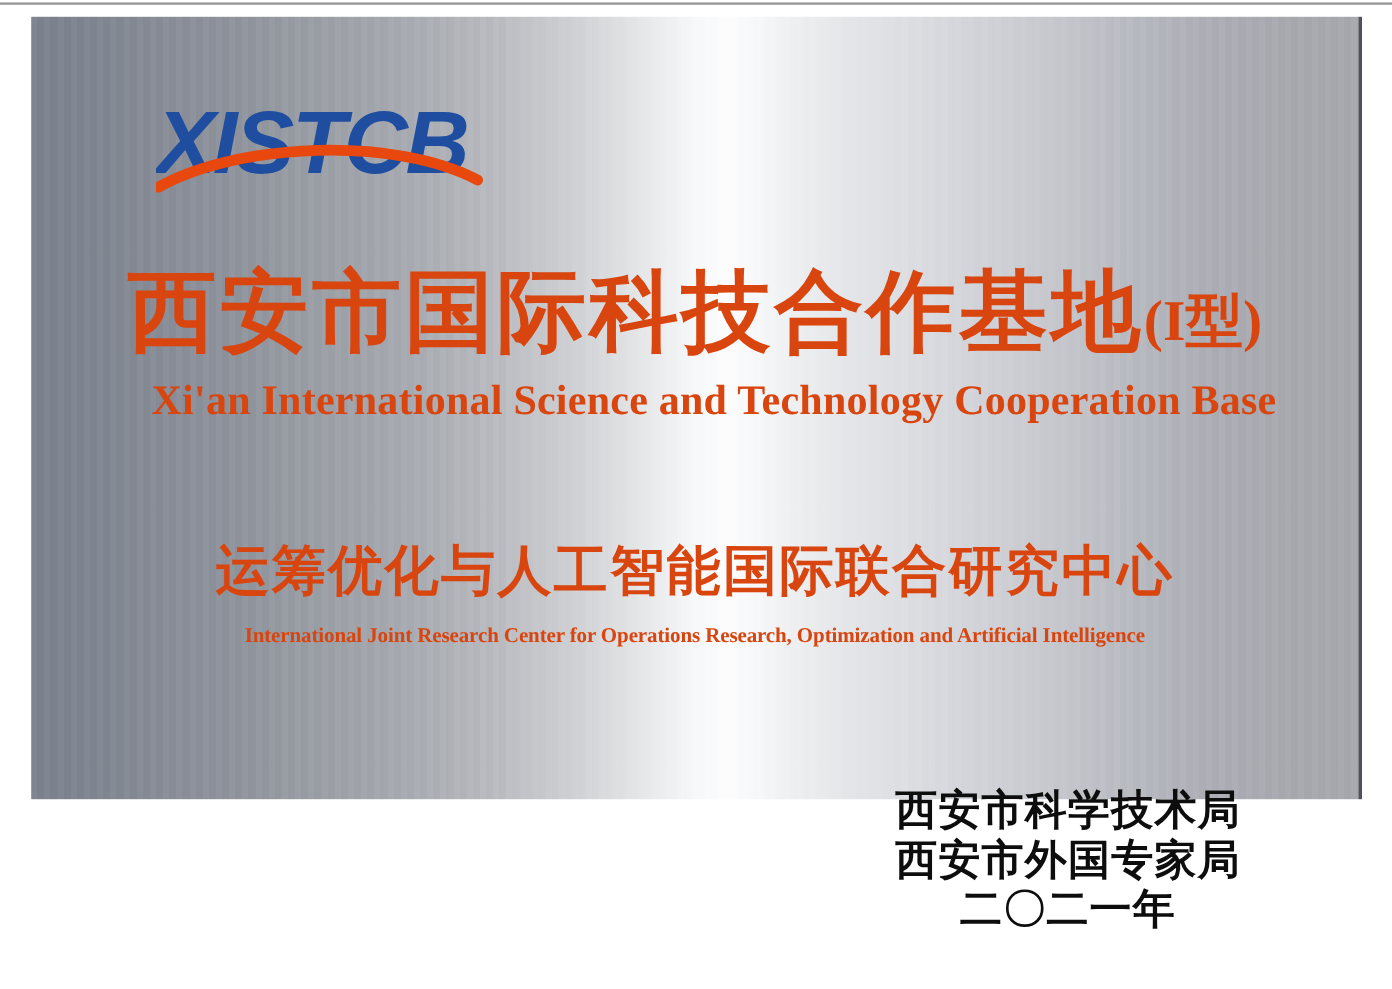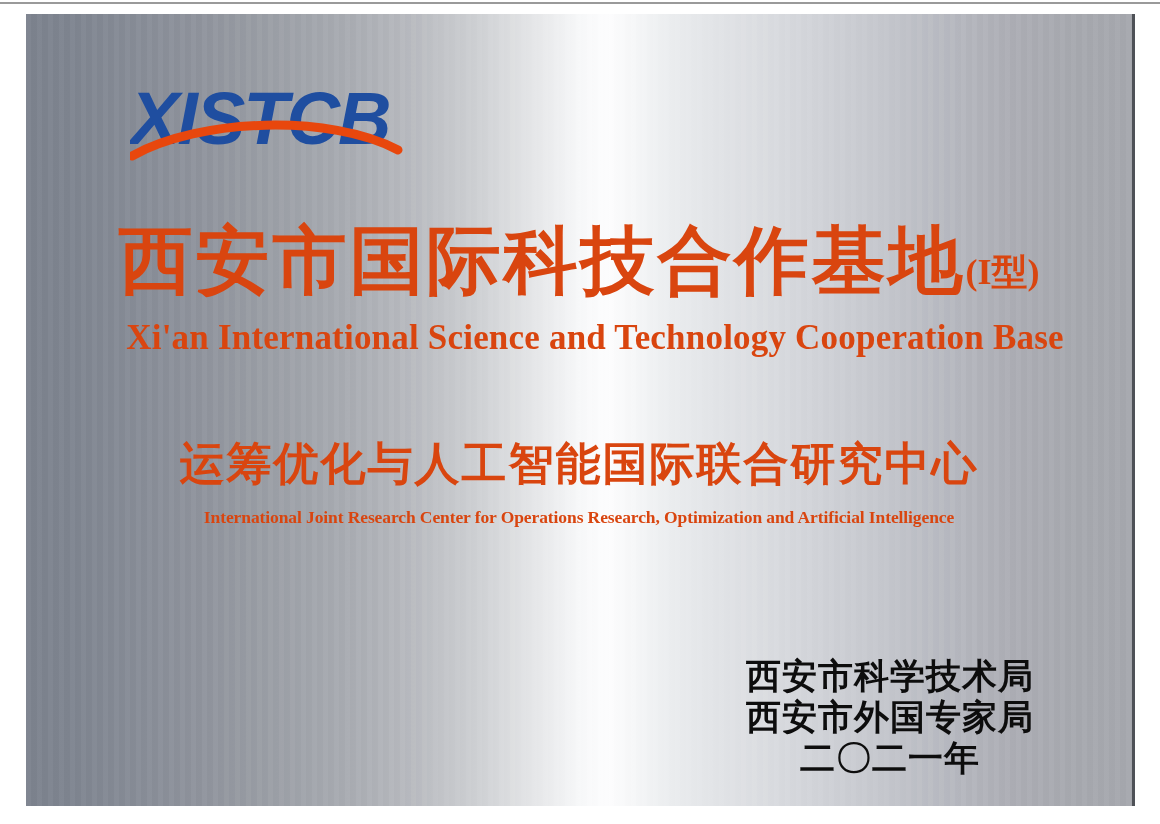--- a/index.html
+++ b/index.html
@@ -24,21 +24,21 @@
     height: 2px;
     background: #9a9a9a;
   }
 
   
   .plaque {
     position: absolute;
     left: 26px;
     top: 14px;
     width: 1106px;
-    height: 792px;
+    height: 652px;
     border-right: 3px solid #4e5157;
     background:
       linear-gradient(90deg,
         #7d838e 0%,
         #7f8590 4%,
         #898e98 11%,
         #90949d 16%,
         #9da1a8 23%,
         #a9acb2 29%,
         #b9bbc0 35%,
@@ -99,21 +99,21 @@
   .title-cn {
     color: #d9450f;
     font-family: "Liberation Serif", serif;
     font-weight: 700;
     font-size: 74px;
     line-height: 84px;
     letter-spacing: 3px;
     white-space: nowrap;
   }
   .title-cn .suffix {
-    font-size: 36px;
+    font-size: 48px;
     letter-spacing: 0;
     vertical-align: 2px;
   }
   .title-en {
     color: #d9450f;
     font-family: "Liberation Serif", serif;
     font-weight: 700;
     font-size: 35px;
     line-height: 44px;
     letter-spacing: 0.2px;
@@ -131,20 +131,21 @@
     text-align: center;
   }
   .center-cn {
     color: #d9450f;
     font-family: "Liberation Serif", serif;
     font-weight: 700;
     font-size: 45px;
     line-height: 54px;
     letter-spacing: 2px;
     white-space: nowrap;
+    margin-top: 12px;
   }
   .center-en {
     color: #d9450f;
     font-family: "Liberation Serif", serif;
     font-weight: 700;
     font-size: 17.5px;
     line-height: 22px;
     letter-spacing: -0.1px;
     white-space: nowrap;
     margin-top: 15px;

